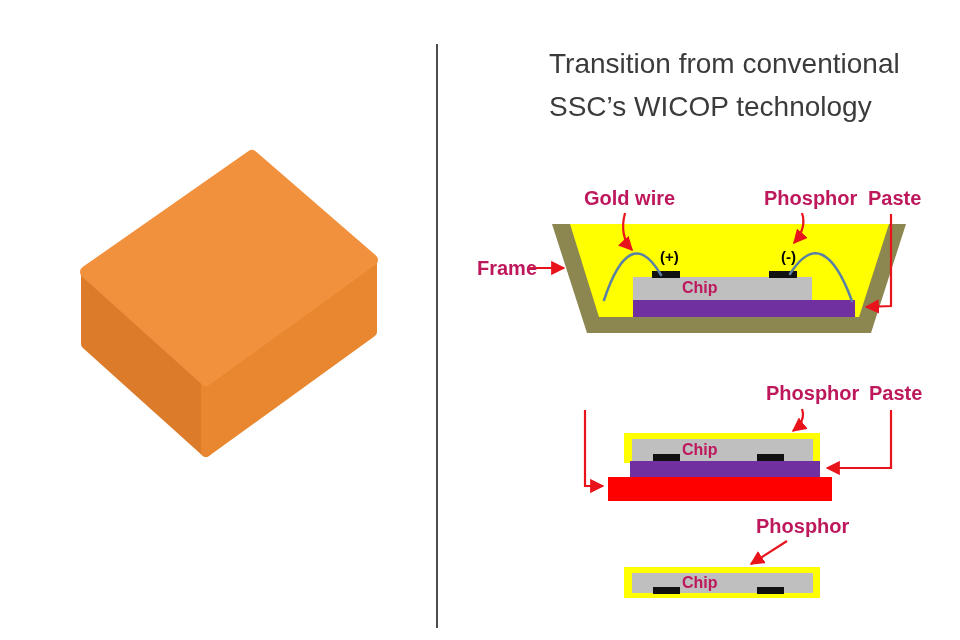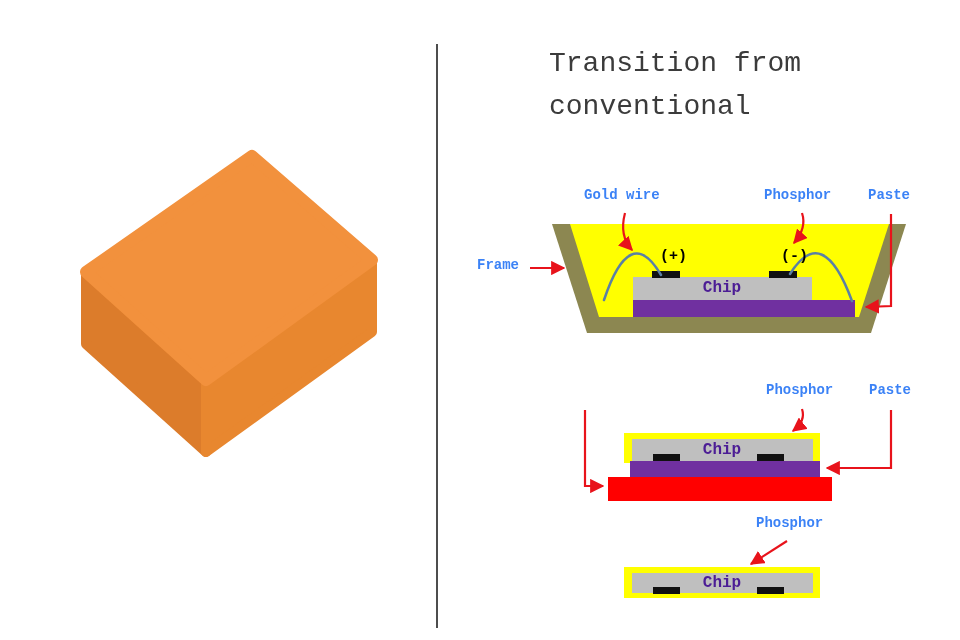--- a/index.html
+++ b/index.html
@@ -1,22 +1,22 @@
 <!DOCTYPE html>
 <html><head>
 <meta charset="utf-8">
 <style>
   html,body{margin:0;padding:0;background:#ffffff;}
   .canvas{position:relative;width:960px;height:640px;background:#ffffff;overflow:hidden;
-          font-family:Liberation Mono, monospace;}
+          font-family:Liberation Sans, sans-serif;}
   .layer{position:absolute;left:0;top:0;}
   .title{position:absolute;left:549px;top:42px;width:390px;font-size:28px;line-height:43px;
          color:#3b3b3b;letter-spacing:0px;}
-  .lbl{position:absolute;font-size:14px;font-weight:bold;color:#3b82f6;white-space:nowrap;}
-  .chiplbl{position:absolute;width:80px;text-align:center;font-size:16px;font-weight:bold;color:#4c1d95;}
+  .lbl{position:absolute;font-size:20px;font-weight:bold;color:#be185d;white-space:nowrap;}
+  .chiplbl{position:absolute;width:80px;font-size:16px;font-weight:bold;color:#be185d;}
   .pol{position:absolute;font-size:15px;font-weight:bold;color:#000000;}
 </style>
 </head>
 <body>
 
 <div class="canvas">
 
   <svg class="layer" width="960" height="640" viewBox="0 0 960 640">
     <defs>
       <marker id="ah" viewBox="0 0 10 10" refX="9" refY="5" markerWidth="6.5" markerHeight="6.5" orient="auto">
@@ -63,20 +63,21 @@
       <rect x="624" y="567" width="196" height="31" fill="#ffff00"></rect>
       <rect x="632" y="573" width="181" height="20" fill="#bfbfbf"></rect>
       <rect x="653" y="587" width="27" height="7" fill="#111111"></rect>
       <rect x="757" y="587" width="27" height="7" fill="#111111"></rect>
       <path d="M787,541 L751,564" fill="none" stroke-width="2.2" marker-end="url(#ah)" stroke="#e8131b"></path>
     </g>
   </svg>
 
   <div class="title">
     <div>Transition from conventional</div>
+    <div>SSC’s WICOP technology</div>
   </div>
 
   <div class="lbl" style="left:584px;top:187px;">Gold wire</div>
   <div class="lbl" style="left:764px;top:187px;">Phosphor</div>
   <div class="lbl" style="left:868px;top:187px;">Paste</div>
   <div class="lbl" style="left:477px;top:257px;text-align:center;">Frame</div>
   <div class="pol" style="left:660px;top:248px;">(+)</div>
   <div class="pol" style="left:781px;top:248px;">(-)</div>
   <div class="chiplbl" style="left:682px;top:279px;">Chip</div>
 

